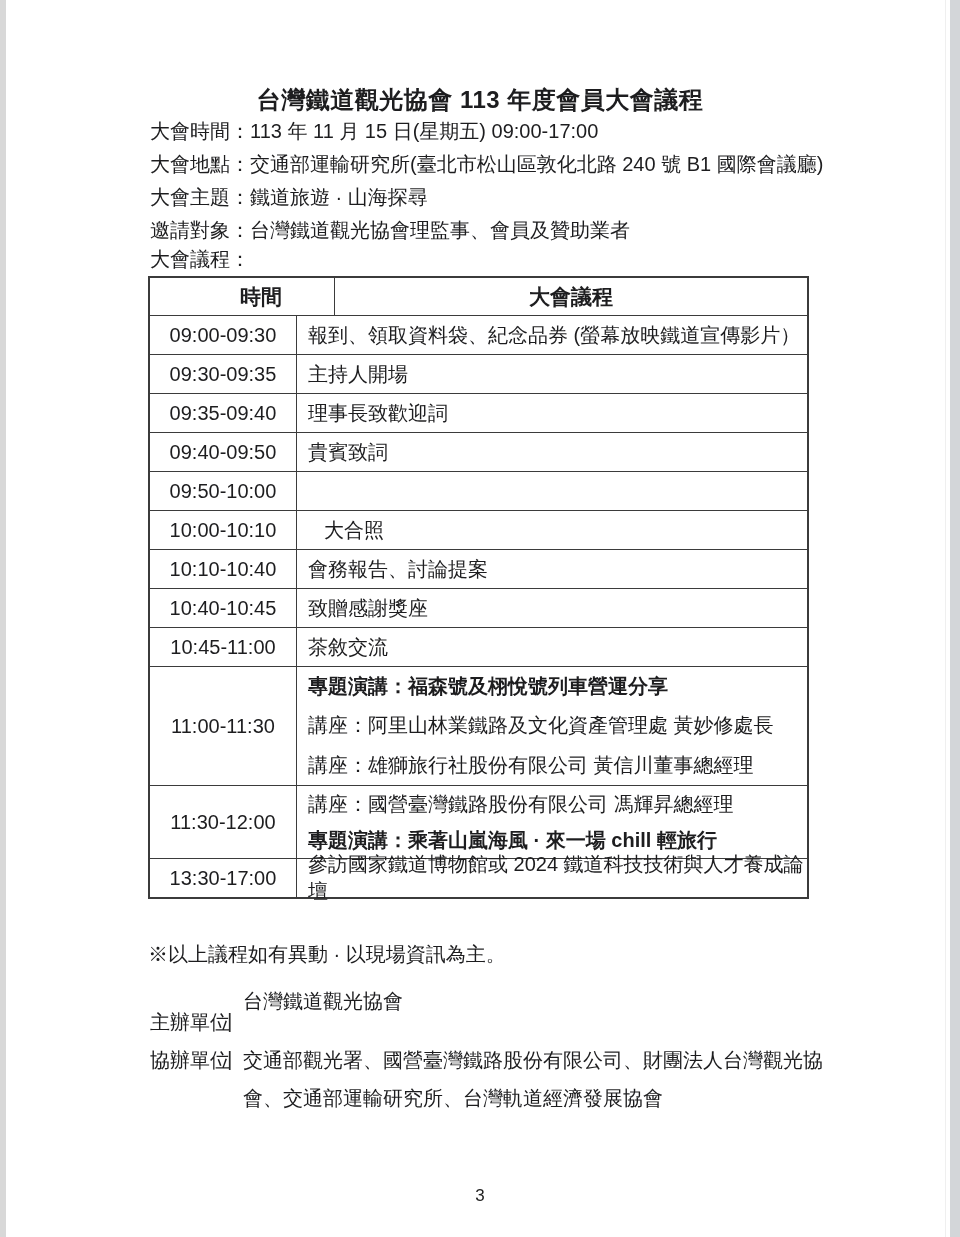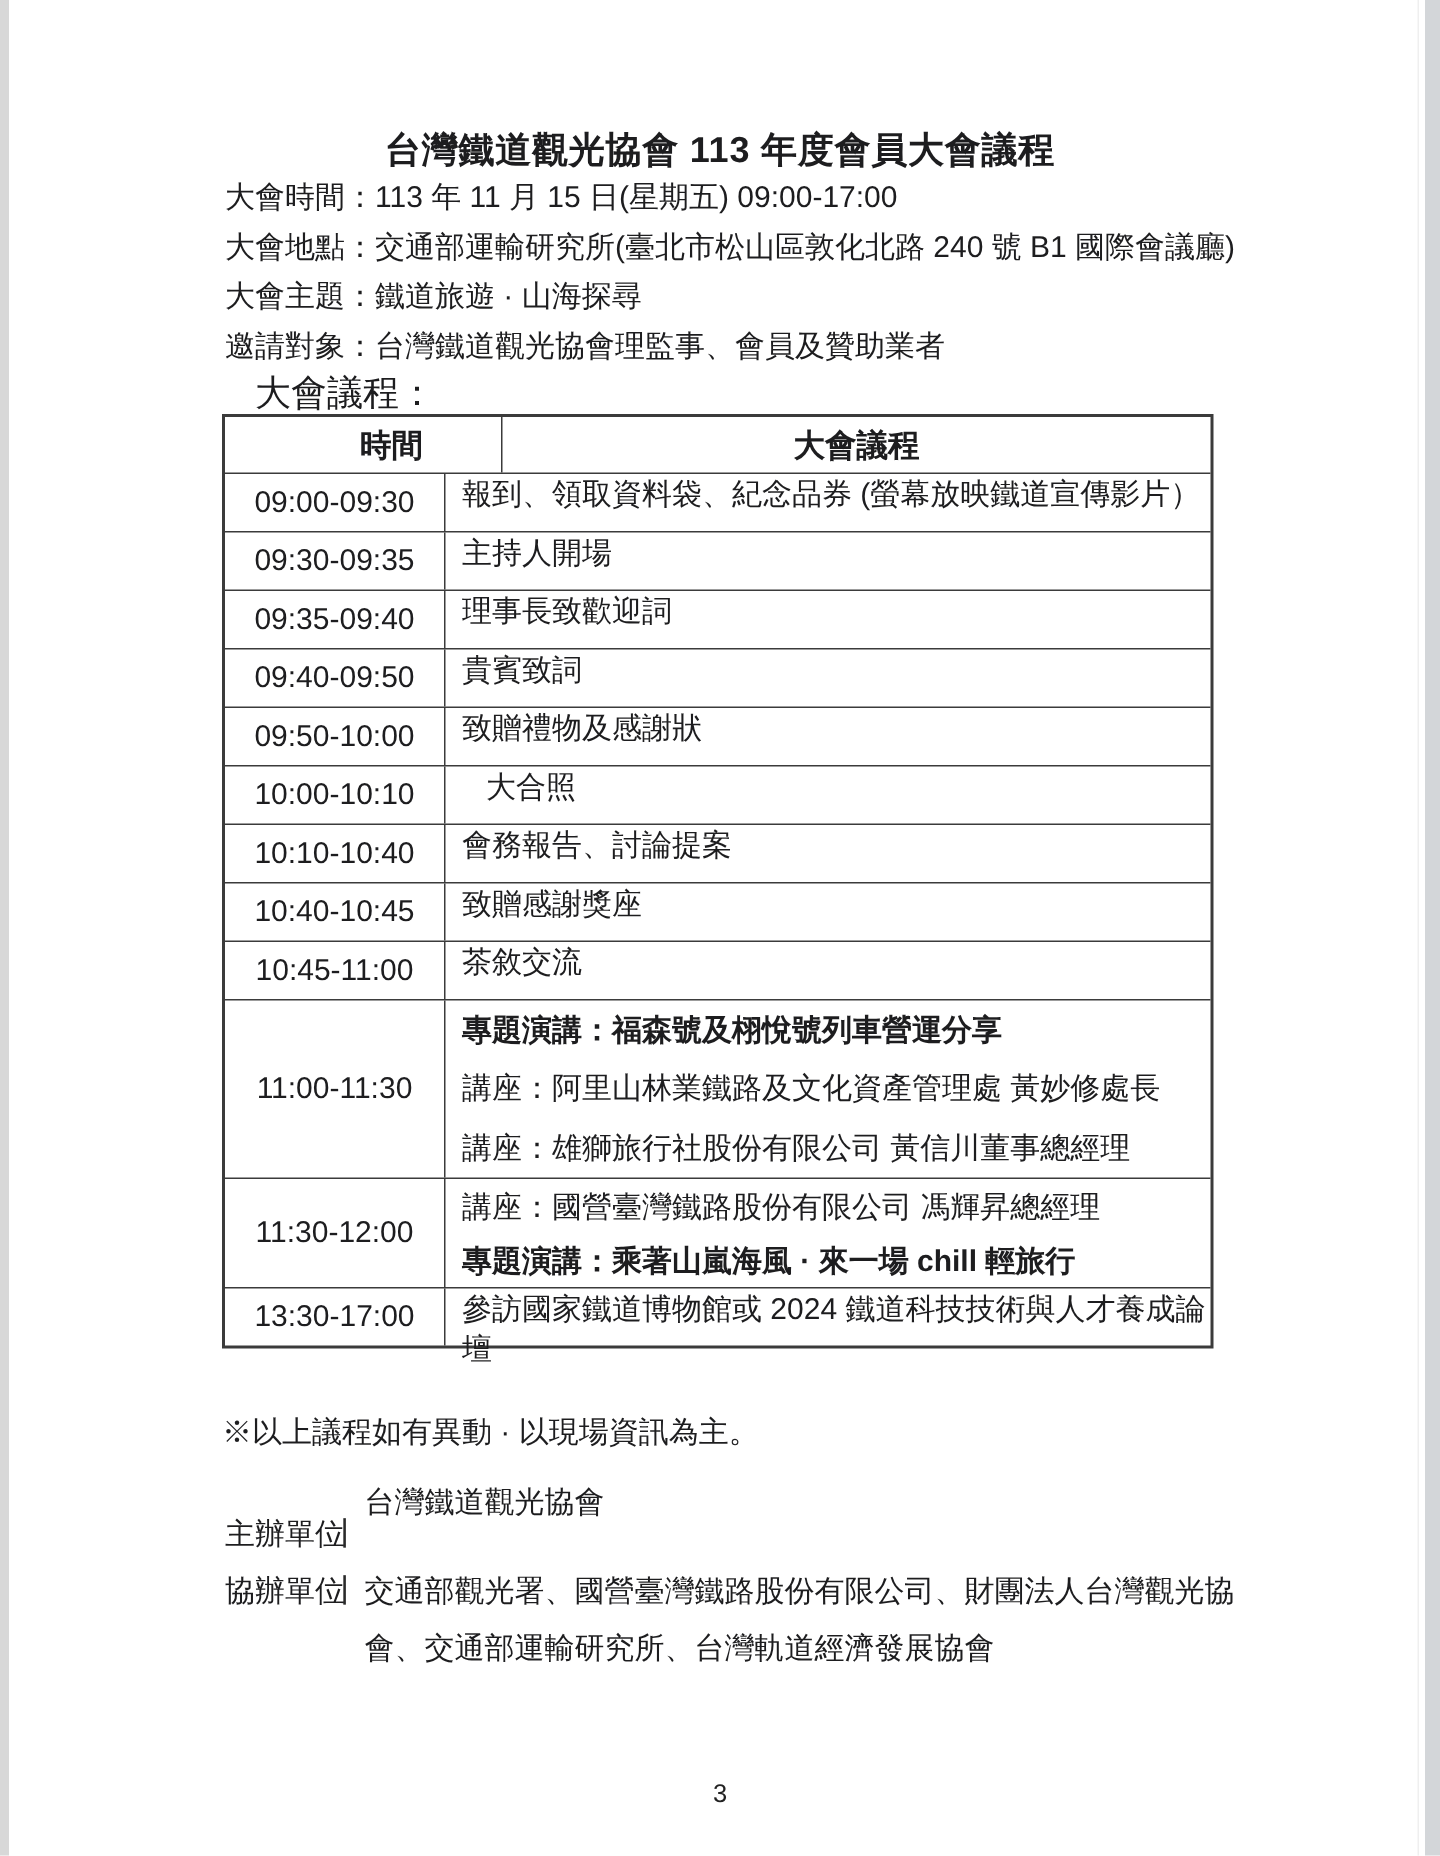--- a/index.html
+++ b/index.html
@@ -28,22 +28,21 @@
     text-align: center; font-size: 24px; font-weight: bold;
     margin: 0; letter-spacing: 0.5px;
   }
   .info-block {
     position: absolute; left: 150px; top: 115px; width: 680px;
     font-size: 20px;
   }
   .info-line { height: 33px; display: flex; align-items: center; }
   .agenda-label {
     position: absolute; left: 150px; top: 246px;
-    font-size: 24px;
-    margin-left: 20px;
+    font-size: 20px;
   }
   .agenda-table {
     position: absolute; left: 148px; top: 276px; width: 661px;
     border: 2px solid #3b3b3b;
     box-sizing: border-box;
     background: #ffffff;
   }
   .trow { display: flex; }
   .trow + .trow { border-top: 1.5px solid #3b3b3b; }
   .theader { height: 37px; padding-left: 38px; }
@@ -53,21 +52,21 @@
   }
   .tcell-time {
     width: 146px; flex-shrink: 0;
     border-right: 1.5px solid #3b3b3b;
     display: flex; align-items: center; justify-content: center;
     font-size: 20px;
   }
   .tcell-head { flex: 1; }
   .tcell-content {
     flex: 1;
-    display: flex; flex-direction: column; justify-content: flex-start;
+    display: flex; flex-direction: column; justify-content: center;
     padding-left: 11px; font-size: 20px;
     box-sizing: border-box;
   }
   .cell-line { display: flex; align-items: center; }
   .cell-line.bold { font-weight: bold; }
   .note-line {
     position: absolute; left: 148px; top: 941px;
     font-size: 20px;
   }
   .org-label { position: absolute; left: 150px; font-size: 20px; }
@@ -120,23 +119,20 @@
       </div>
     </div>
     <div class="trow" style="height: 38px;">
       <div class="tcell-time">09:40-09:50</div>
       <div class="tcell-content">
         <div class="cell-line">貴賓致詞</div>
       </div>
     </div>
     <div class="trow" style="height: 38px;">
       <div class="tcell-time">09:50-10:00</div>
-      <div class="tcell-content">
-        <div class="cell-line">致贈禮物及感謝狀</div>
-      </div>
     </div>
     <div class="trow" style="height: 38px; gap: 16px;">
       <div class="tcell-time">10:00-10:10</div>
       <div class="tcell-content">
         <div class="cell-line">大合照</div>
       </div>
     </div>
     <div class="trow" style="height: 38px;">
       <div class="tcell-time">10:10-10:40</div>
       <div class="tcell-content">

